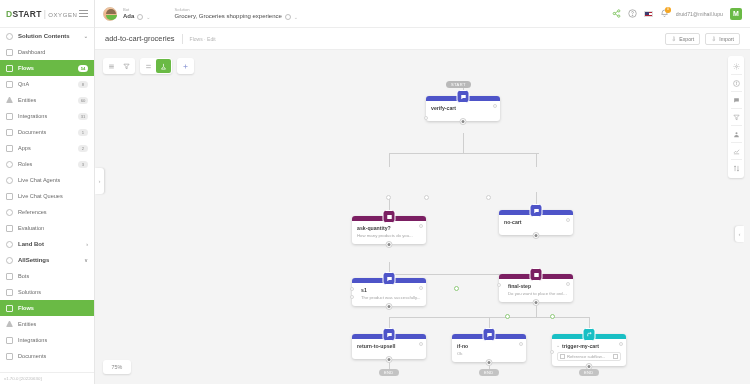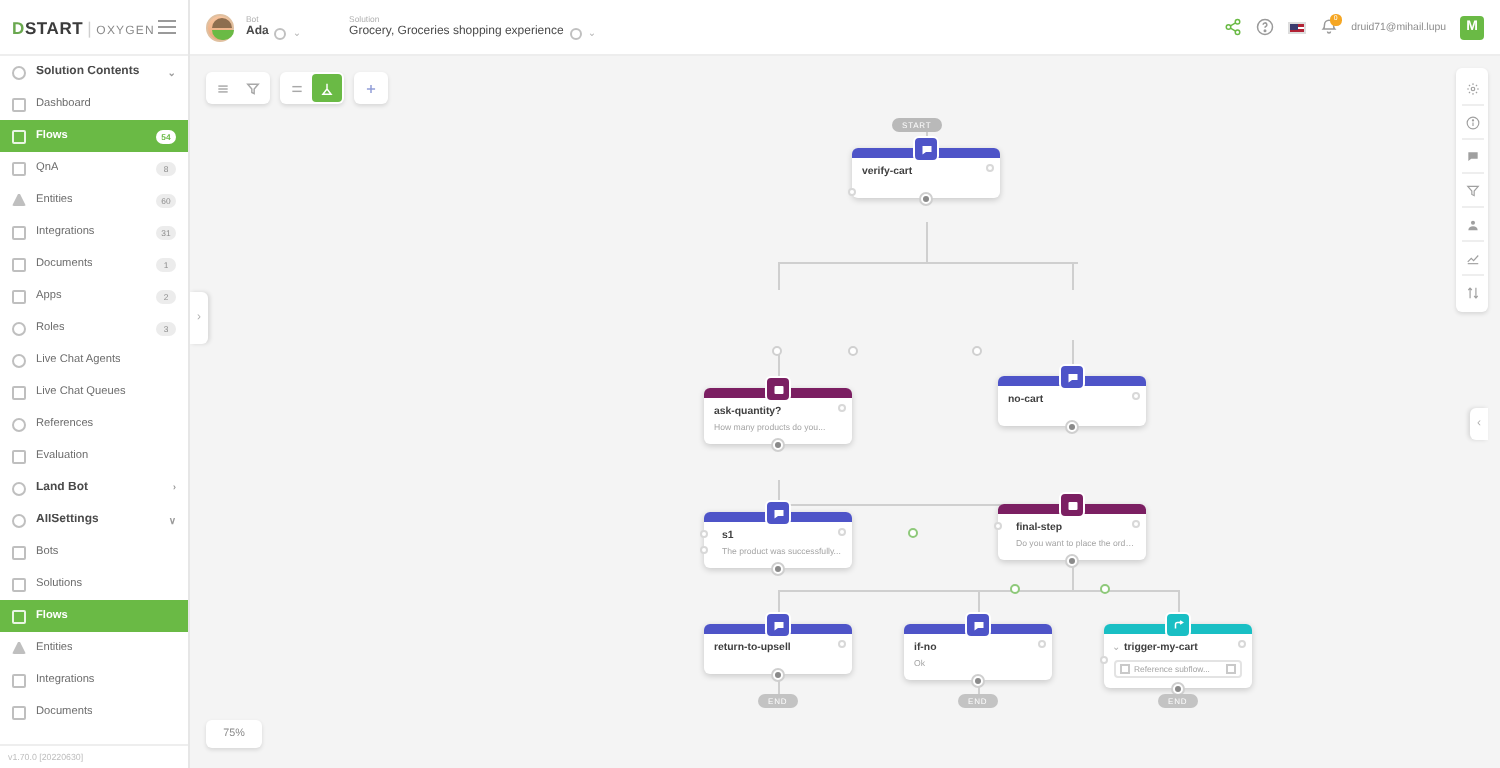--- a/index.html
+++ b/index.html
@@ -373,20 +373,35 @@
               <path d="M6 9a6 6 0 1 1 12 0c0 4 1.5 5.5 1.5 5.5H4.5S6 13 6 9z"></path>
               <path d="M10 18a2 2 0 0 0 4 0"></path>
             </svg>
           <span class="bell-badge">0</span>
         </span>
         <span class="user-email">druid71@mihail.lupu</span>
         <span class="user-avatar">M</span>
       </div>
     </div>
 
+    <div class="pagebar">
+      <span class="page-title">add-to-cart-groceries</span>
+      <span class="crumb-div"></span>
+      <span class="crumb">Flows · Edit</span>
+      <div class="pagebar-right">
+        <div class="btn">
+          <span class="arr">⇩</span>
+          <span>Export</span>
+        </div>
+        <div class="btn">
+          <span class="arr">⇩</span>
+          <span>Import</span>
+        </div>
+      </div>
+    </div>
 
     <div class="canvas">
       <div class="canvas-inner">
 
         <div class="tools">
           <div class="tool-group">
             <div class="tool-btn">
               <svg class="tool-ico" viewBox="0 0 24 24" fill="none" stroke="currentColor" stroke-width="2.5">
                   <line x1="4" y1="7" x2="20" y2="7"></line>
                   <line x1="4" y1="12" x2="20" y2="12"></line>

